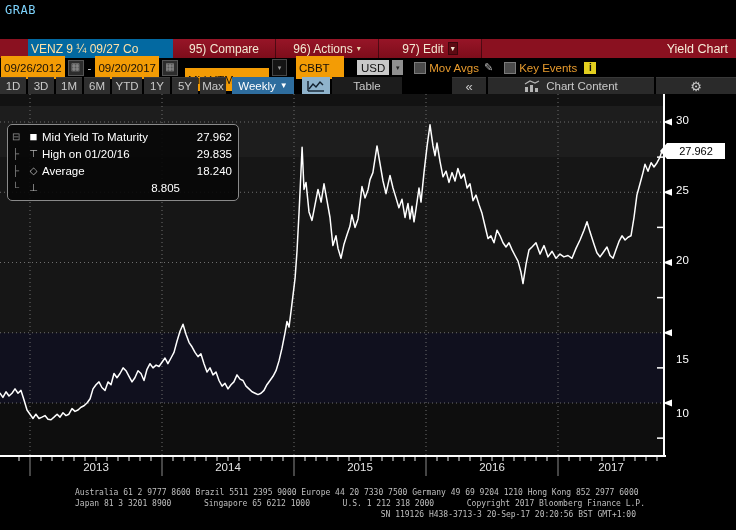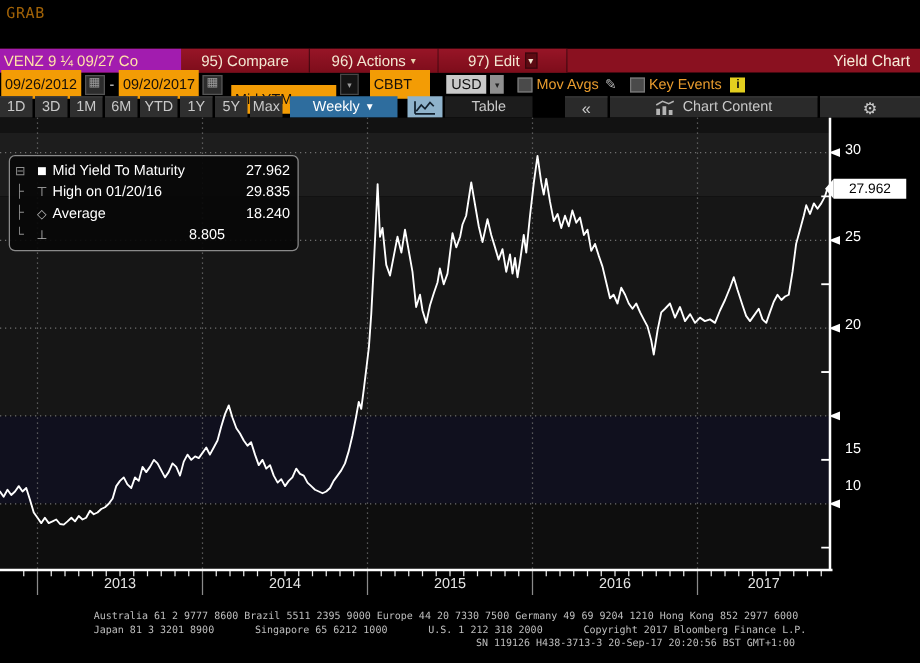--- a/index.html
+++ b/index.html
@@ -1,24 +1,24 @@
 <!DOCTYPE html>
 <html><head>
 <meta charset="utf-8">
 <style>
   html,body{margin:0;padding:0;background:#000;}
   .screen{position:relative;width:736px;height:530px;background:#000;overflow:hidden;
           font-family:"Liberation Sans",sans-serif;-webkit-font-smoothing:antialiased;}
-  .grab{position:absolute;top:3px;left:5px;color:#a16207;font-family:"DejaVu Sans Mono",monospace;
+  .grab{position:absolute;top:3px;left:5px;color:#7dd3fc;font-family:"DejaVu Sans Mono",monospace;
         font-size:12px;letter-spacing:.5px;}
   
   .titlebar{position:absolute;top:39px;left:0;width:736px;height:19px;display:flex;align-items:stretch;
             background:#8a1120;font-size:12px;color:#f3e8d2;}
-  .sec{width:142px;background:#a21caf;color:#ffe2a8;display:flex;align-items:center;
-       padding-left:3px;font-size:12px;white-space:nowrap;}
+  .sec{width:142px;background:#0369a1;color:#ffe2a8;display:flex;align-items:center;
+       padding-left:3px;font-size:12px;white-space:nowrap;margin-left:28px;}
   .tbtn{width:102px;display:flex;align-items:center;justify-content:center;gap:4px;
         border-right:1px solid rgba(0,0,0,.45);background:linear-gradient(#971527,#7d0d1b);cursor:default;}
   .tbtn .caret{font-size:8px;color:#e8d3ae;}
   .tbtn .caret-box{background:#5c0a12;padding:0 2px;font-size:8px;line-height:11px;border:1px solid #3c060c;}
   .ttitle{margin-left:auto;display:flex;align-items:center;padding-right:8px;font-size:12.5px;color:#f7ecd8;}
   
   .fieldbar{position:absolute;top:59px;left:0;width:736px;height:17px;display:flex;align-items:center;
             gap:3px;font-size:11.5px;color:#ddd;padding-left:1px;}
   .amber{background:#f39c05;color:#16100a;padding:4px 3px;height:15px;display:flex;align-items:center;}
   .cal{width:14px;height:14px;background:#2c2c2c;border:1px solid #555;color:#9a9a9a;font-size:10px;
@@ -33,21 +33,21 @@
   .amber-label{color:#e99c2e;}
   .pencil{color:#b5b5b5;font-size:11px;margin-left:2px;}
   .ibox{width:12px;height:12px;background:#e3cf1f;color:#111;font-weight:bold;font-size:10px;
         display:flex;align-items:center;justify-content:center;margin-left:4px;}
   
   .toolbar{position:absolute;top:77px;left:0;width:736px;height:17px;display:flex;align-items:stretch;
            gap:2px;font-size:11.5px;color:#c9c9c9;}
   .rbtn{width:26px;display:flex;align-items:center;justify-content:center;background:#2f2f2f;
         border-top:1px solid #3d3d3d;}
   .rbtn.wide{width:30px;}
-  .freq{width:86px;background:#2e6d9e;color:#fff;display:flex;align-items:center;justify-content:center;gap:4px;}
+  .freq{width:62px;background:#2e6d9e;color:#fff;display:flex;align-items:center;justify-content:center;gap:4px;}
   .freq .caret{font-size:8px;}
   .icon-btn{width:28px;background:#8fb3cc;display:flex;align-items:center;justify-content:center;margin-left:6px;}
   .tablebtn{width:70px;background:#1c1c1c;display:flex;align-items:center;justify-content:center;}
   .spacer{flex:1;}
   .gbtn{background:#2a2a2a;display:flex;align-items:center;justify-content:center;gap:6px;
         border-top:1px solid #383838;}
   .gbtn.back{width:34px;font-size:13px;}
   .gbtn.cc{width:166px;}
   .gbtn.gear{width:80px;font-size:13px;}
   
@@ -241,21 +241,21 @@
         <polygon points="663,309 672,305.5 672,312.5" fill="#fff"></polygon>
         <line x1="0" y1="362" x2="666" y2="362" stroke="#fff" stroke-width="2"></line>
         <line x1="664" y1="0" x2="664" y2="362" stroke="#fff" stroke-width="2"></line>
         <polyline points="0.0,299.2 2.9,303.4 6.0,297.8 9.0,302.0 12.0,299.2 15.0,294.9 18.0,299.2 21.0,296.4 24.1,306.2 27.0,316.0 30.0,320.2 33.0,324.5 35.9,320.2 39.0,324.5 42.0,323.1 45.0,321.6 48.0,325.2 51.0,325.7 54.0,323.1 57.1,320.2 60.0,323.1 63.0,318.8 66.0,321.6 68.9,320.2 72.0,314.6 75.0,317.4 78.0,316.0 81.0,313.2 84.0,311.8 87.0,309.0 90.1,304.8 93.0,294.9 96.0,290.7 99.0,287.9 101.9,293.5 105.0,296.4 108.0,287.9 111.0,290.7 114.0,279.5 117.0,283.7 120.0,279.5 123.1,273.9 126.0,276.7 129.0,282.3 132.0,287.9 134.9,283.7 138.0,276.7 141.0,279.5 144.0,286.5 147.0,275.3 150.0,269.7 153.0,273.9 156.1,271.1 159.0,272.5 162.0,268.3 165.0,264.0 167.9,269.7 171.0,264.0 174.0,258.4 177.0,247.2 180.0,237.3 183.0,230.3 186.0,240.2 189.1,248.6 192.0,252.8 195.0,258.4 198.0,262.6 200.9,259.8 204.0,269.7 207.0,278.1 210.0,273.9 213.0,280.9 216.0,278.1 219.0,286.5 222.1,292.1 225.0,289.3 228.0,294.9 231.0,290.7 233.9,287.9 237.0,280.9 240.0,285.1 243.0,286.5 246.0,292.1 249.0,294.9 252.0,297.8 255.1,299.2 258.0,300.6 261.0,299.2 264.0,296.4 266.9,290.7 270.0,286.5 273.0,282.3 276.0,276.7 279.0,266.9 282.0,254.2 285.0,238.8 287.0,227.5 289.0,233.1 291.0,217.7 292.9,202.2 295.1,184.0 297.0,157.3 299.0,119.3 301.0,77.2 302.1,53.3 304.0,95.4 306.0,88.4 309.0,117.9 312.0,126.4 315.0,110.9 318.0,95.4 321.1,108.1 324.0,89.8 327.0,106.7 330.0,123.5 332.9,151.6 336.0,141.8 338.0,154.4 341.0,164.3 344.0,150.2 347.1,140.4 350.0,132.0 351.9,120.7 355.0,133.4 358.0,124.9 362.0,92.6 365.0,103.9 368.1,95.4 370.0,85.6 372.9,78.6 377.0,51.9 380.1,70.2 383.0,87.0 386.0,99.7 390.0,81.4 393.0,94.0 396.0,103.9 398.9,113.7 402.0,105.3 405.0,123.5 408.0,109.5 410.0,124.9 412.0,112.3 414.0,127.8 416.0,115.1 419.0,94.0 421.0,108.1 424.0,78.6 427.1,51.9 430.0,30.8 433.0,51.9 435.0,61.7 437.0,49.1 440.0,67.3 443.0,82.8 446.1,77.2 449.0,88.4 452.0,78.6 455.0,87.0 457.9,74.4 461.0,84.2 464.0,80.0 467.1,94.0 470.0,89.8 473.0,106.7 476.0,101.1 479.1,110.9 482.0,119.3 485.0,132.0 488.0,144.6 490.9,141.8 494.0,148.8 497.0,136.2 500.1,141.8 503.0,148.8 506.0,153.0 509.0,148.8 512.1,155.9 515.0,161.5 518.0,167.1 521.0,178.3 523.0,189.6 526.1,169.9 529.0,155.9 532.0,153.0 536.0,148.8 540.0,160.1 544.0,151.6 548.0,162.9 552.1,157.3 556.0,164.3 560.0,160.1 563.9,162.9 568.0,161.5 572.0,164.3 576.0,154.4 580.0,146.0 584.0,136.2 587.0,127.8 589.9,137.6 594.0,150.2 596.9,158.7 600.0,162.9 603.0,158.7 607.0,153.0 610.0,161.5 613.0,164.3 615.9,155.9 619.0,147.4 622.0,141.8 625.1,146.0 628.0,143.2 631.0,141.8 634.0,123.5 636.9,101.1 640.0,89.8 643.0,78.6 645.0,70.2 648.0,77.2 651.1,68.7 654.0,73.0 657.0,68.7 660.0,63.1 662.0,56.6" fill="none" stroke="#ffffff" stroke-width="1.5" stroke-linejoin="round" stroke-linecap="round"></polyline>
       </svg>
 
     <span class="ylab" style="top:20px;">30</span>
     <span class="ylab" style="top:90px;">25</span>
     <span class="ylab" style="top:160px;">20</span>
     <span class="ylab" style="top:231px;margin-top:28px;">15</span>
-    <span class="ylab" style="top:289px;">10</span>
+    <span class="ylab" style="top:313px;">10</span>
 
     <div class="tag" id="tag" style="top: 48.6339px;">27.962</div>
 
     <span class="yearlab" style="left:66px;">2013</span>
     <span class="yearlab" style="left:198px;">2014</span>
     <span class="yearlab" style="left:330px;">2015</span>
     <span class="yearlab" style="left:462px;">2016</span>
     <span class="yearlab" style="left:581px;">2017</span>
 
     <div class="legend">

